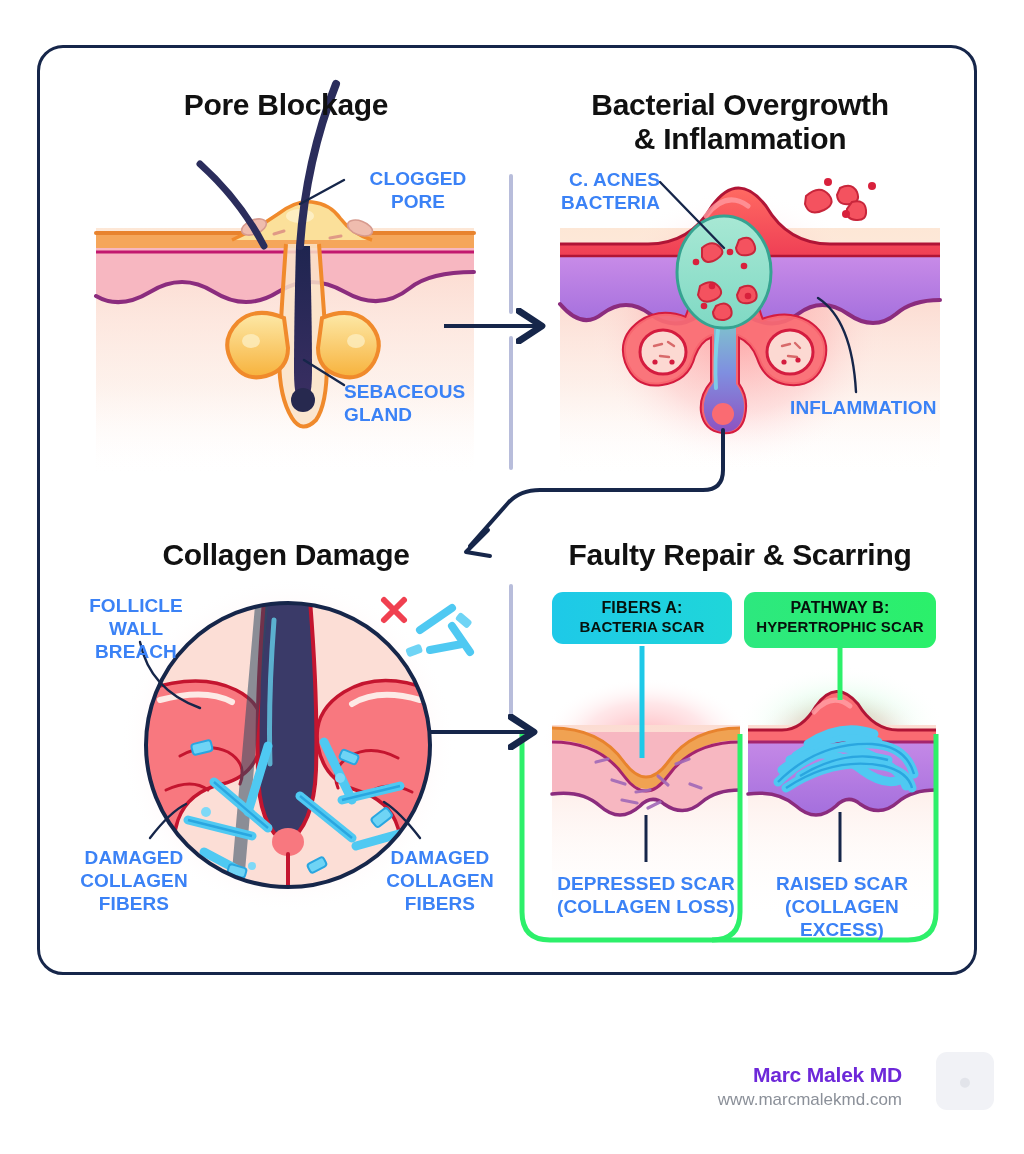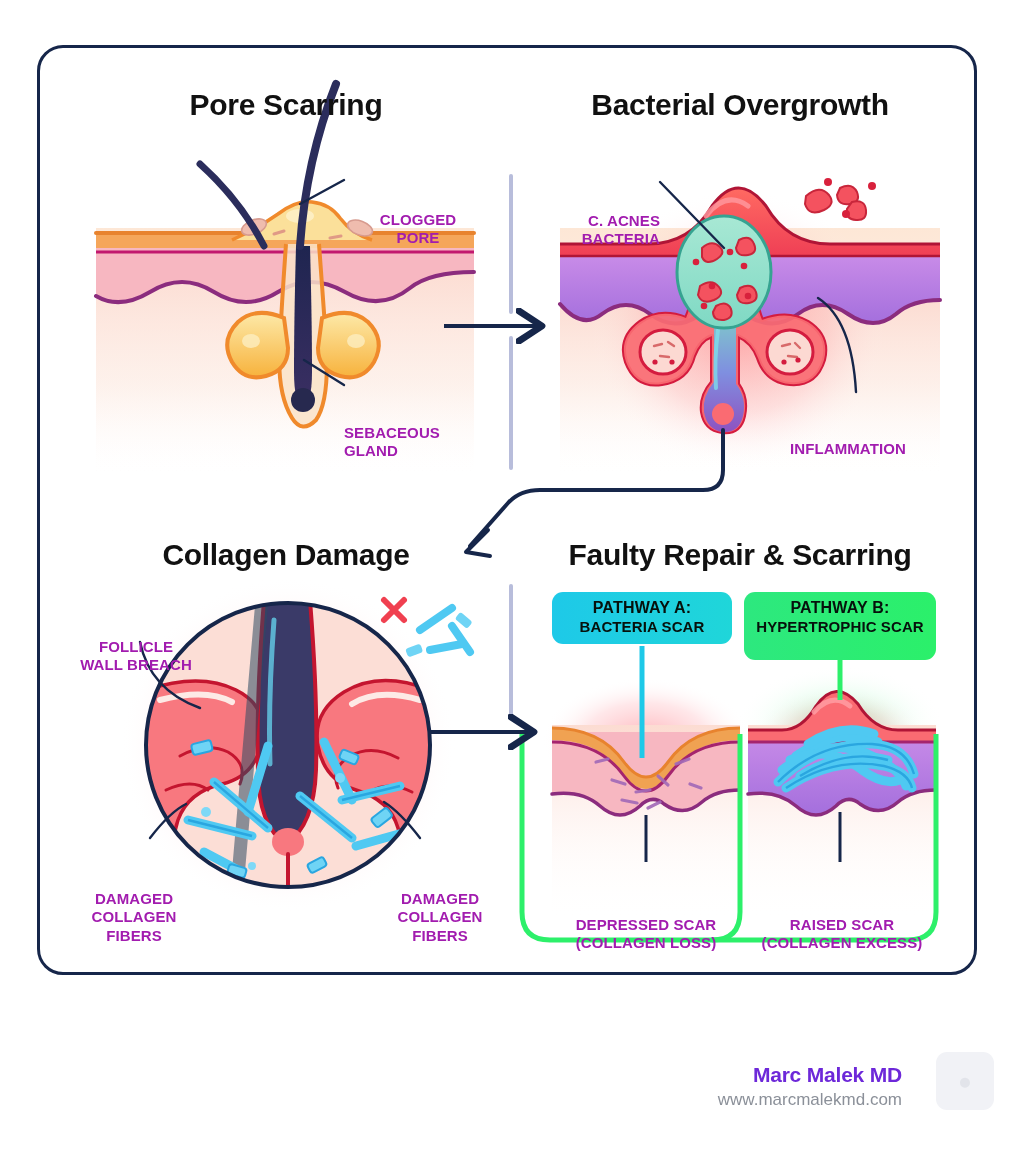--- a/index.html
+++ b/index.html
@@ -23,39 +23,38 @@
     font-weight:bold;color:#111;
     letter-spacing:-0.3px;line-height:1.12;
     font-family:"Liberation Sans",sans-serif;
   }
   #t1{left:96px;top:88px;width:380px;font-size:30px;}
   #t2{left:540px;top:88px;width:400px;font-size:30px;}
   #t3{left:96px;top:538px;width:380px;font-size:30px;}
   #t4{left:530px;top:538px;width:420px;font-size:30px;}
 
   .lbl{
-    position:absolute;font-weight:bold;color:#a21caf;
-    font-size:15px;line-height:1.22;letter-spacing:0.1px;
+    position:absolute;font-weight:bold;color:#3b82f6;
+    font-size:19px;line-height:1.22;letter-spacing:0.1px;
     font-family:"Liberation Sans",sans-serif;
-    margin-top:44px;
   }
   .lbl.c{text-align:center;}
   .lbl.r{text-align:right;}
 
   .badge{
     position:absolute;border-radius:11px;text-align:center;
     font-weight:bold;color:#06110c;line-height:1.16;
     padding:7px 10px 8px;box-sizing:border-box;
     font-family:"Liberation Sans",sans-serif;
   }
   .badge .b1{font-size:16px;display:block;letter-spacing:0.2px;}
   .badge .b2{font-size:15px;display:block;letter-spacing:0.1px;}
   #pa{left:552px;top:592px;width:180px;height:52px;
       background:linear-gradient(90deg,#1ec9e8,#1fd6d9);}
-  #pb{left:744px;top:592px;width:192px;height:68px;
+  #pb{left:744px;top:592px;width:192px;height:56px;
       background:linear-gradient(90deg,#2de87f,#2bf06a);}
 
   .foot{position:absolute;text-align:right;font-family:"Liberation Sans",sans-serif;}
   #fname{right:122px;top:1063px;font-size:21px;font-weight:bold;color:#6d28d9;letter-spacing:-0.2px;}
   #fsite{right:122px;top:1090px;font-size:17px;color:#8b9099;}
   #flogo{position:absolute;right:30px;top:1052px;width:58px;height:58px;
          background:#f1f2f6;border-radius:11px;}
   #flogo .g{position:absolute;left:50%;top:50%;transform:translate(-50%,-50%);
             color:#e2e4ea;font-size:23px;line-height:1;}
 </style>
@@ -401,24 +400,25 @@
     <g>
       <path d="M723,430 L723,470 Q723,490 703,490 L540,490 Q520,490 508,503 L470,546" fill="none" stroke="#16264a" stroke-width="4" stroke-linecap="round" stroke-linejoin="round"></path>
       <path d="M488,530 L466,552 L490,556" fill="none" stroke="#16264a" stroke-width="4" stroke-linecap="round" stroke-linejoin="round"></path>
     </g>
 
     <g>
       <line x1="430" y1="732" x2="530" y2="732" stroke="#16264a" stroke-width="4" marker-end="url(#arrowhead)"></line>
     </g>
   </svg>
 
-  <div class="ttl" id="t1">Pore Scarring</div>
+  <div class="ttl" id="t1">Pore Blockage</div>
 
   <div class="ttl" id="t2">
     <span>Bacterial Overgrowth</span><br>
+    <span>&amp; Inflammation</span>
   </div>
 
   <div class="ttl" id="t3">Collagen Damage</div>
 
   <div class="ttl" id="t4">Faulty Repair &amp; Scarring</div>
 
   <div class="lbl c" style="left:364px;top:167px;width:108px;">CLOGGED<br>PORE</div>
 
   <div class="lbl" style="left:344px;top:380px;width:140px;">SEBACEOUS<br>GLAND</div>
 
@@ -426,21 +426,21 @@
 
   <div class="lbl" style="left:790px;top:396px;width:180px;">INFLAMMATION</div>
 
   <div class="lbl c" style="left:68px;top:594px;width:136px;">FOLLICLE<br>WALL BREACH</div>
 
   <div class="lbl c" style="left:68px;top:846px;width:132px;">DAMAGED<br>COLLAGEN<br>FIBERS</div>
 
   <div class="lbl c" style="left:374px;top:846px;width:132px;">DAMAGED<br>COLLAGEN<br>FIBERS</div>
 
   <div class="badge" id="pa">
-    <span class="b1">PATHWAY A:</span>
+    <span class="b1">FIBERS A:</span>
     <span class="b2">BACTERIA SCAR</span>
   </div>
 
   <div class="badge" id="pb">
     <span class="b1">PATHWAY B:</span>
     <span class="b2">HYPERTROPHIC SCAR</span>
   </div>
 
   <div class="lbl c" style="left:552px;top:872px;width:188px;">
     <span>DEPRESSED SCAR</span><br>

